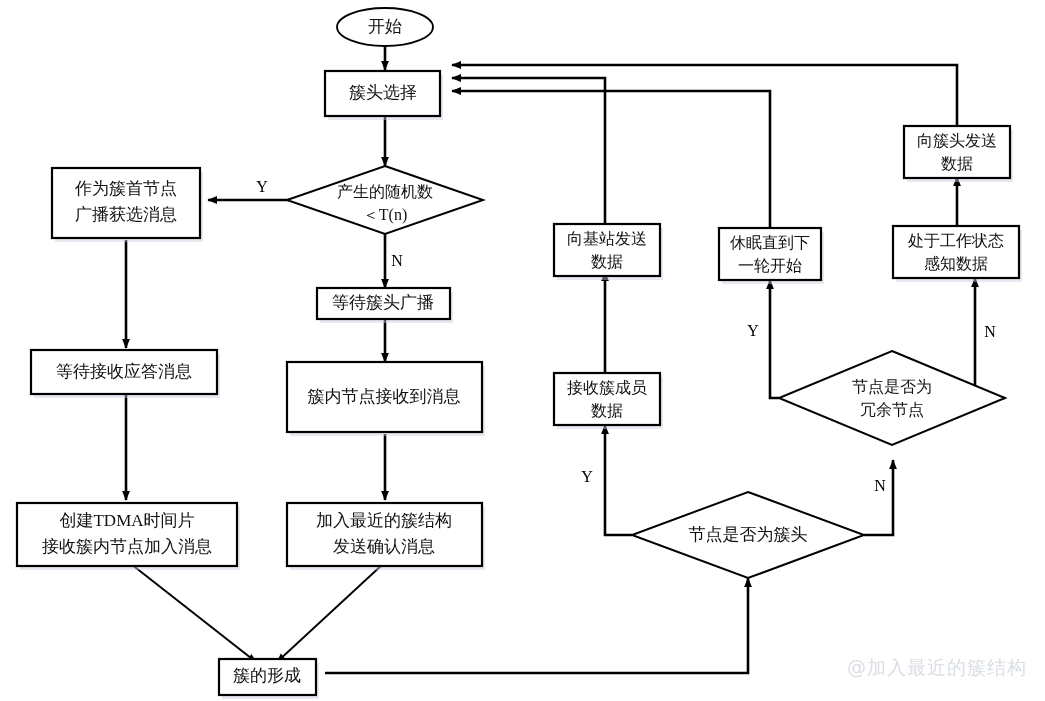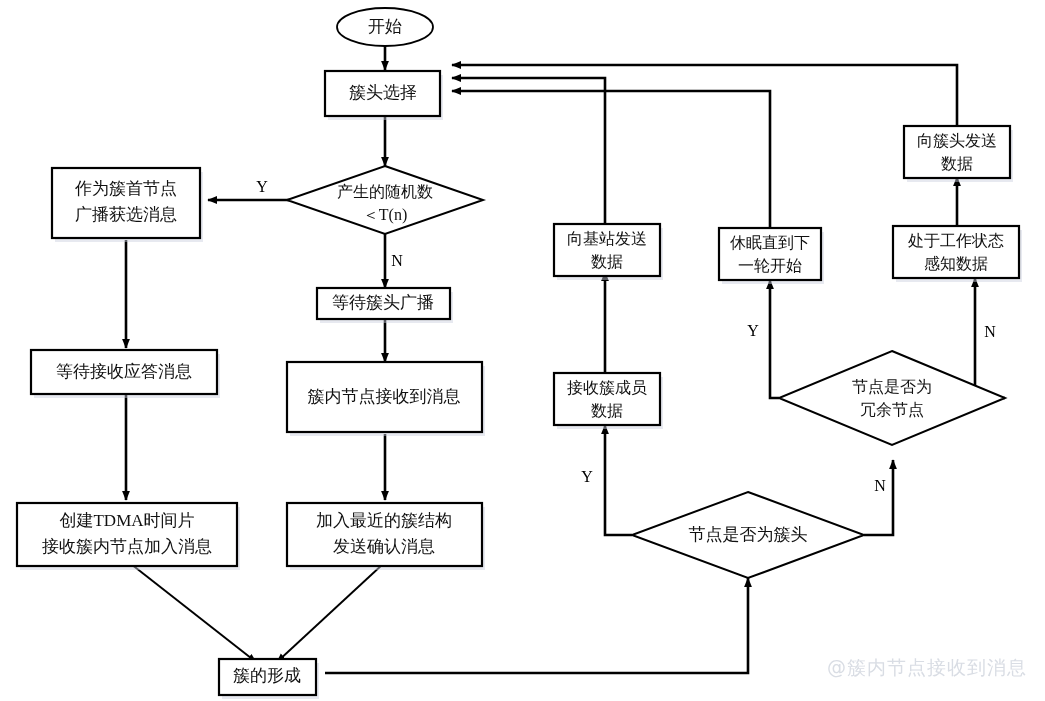--- a/index.html
+++ b/index.html
@@ -205,15 +205,15 @@
 
     <g>
       <rect class="shadow" x="907" y="130" width="106" height="52"></rect>
       <rect class="node-rect" x="904" y="126" width="106" height="52"></rect>
       <text class="nlabel small" x="957" y="142">向簇头发送</text>
       <text class="nlabel small" x="957" y="165">数据</text>
     </g>
 
   </svg>
 
-  <div class="wm-brand">@簇内节点接收到消息</div>
+  <div class="wm-brand">@加入最近的簇结构</div>
 
 </div>
 
 </body></html>

